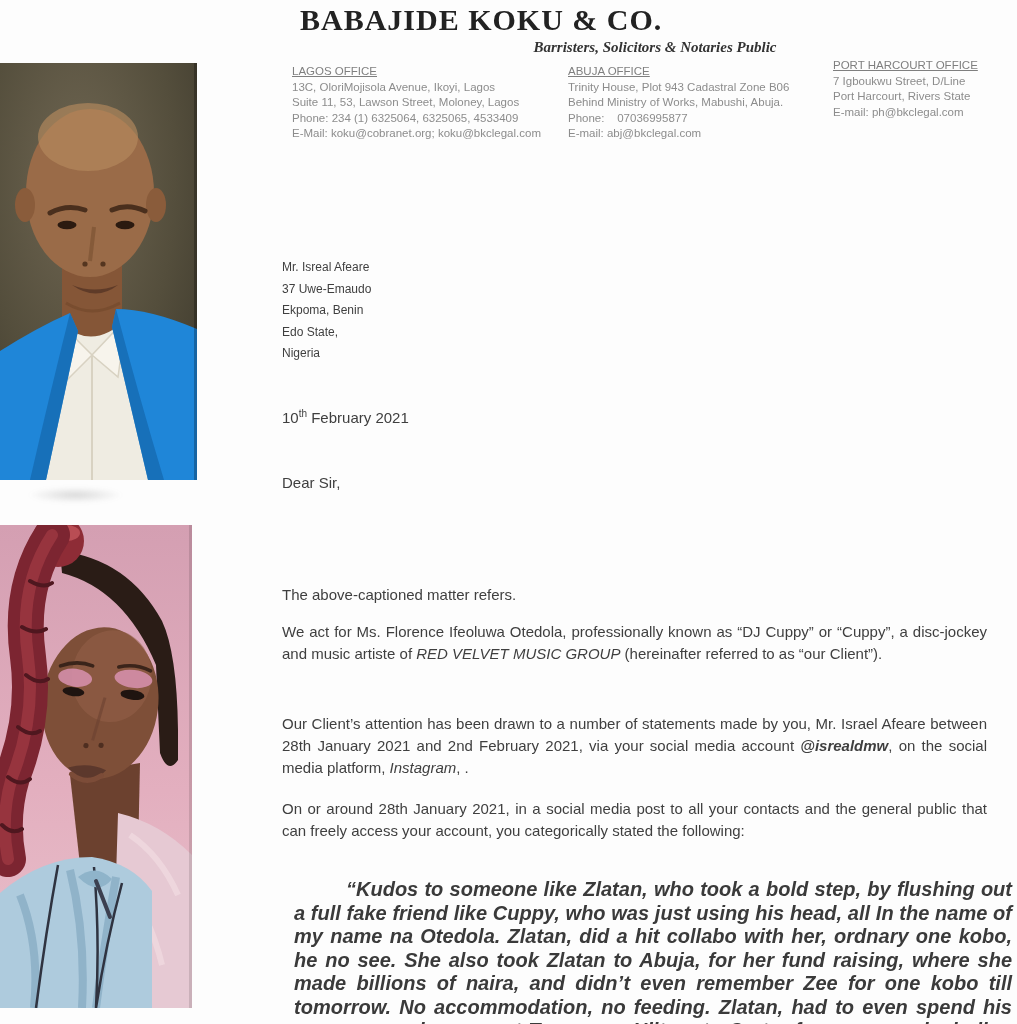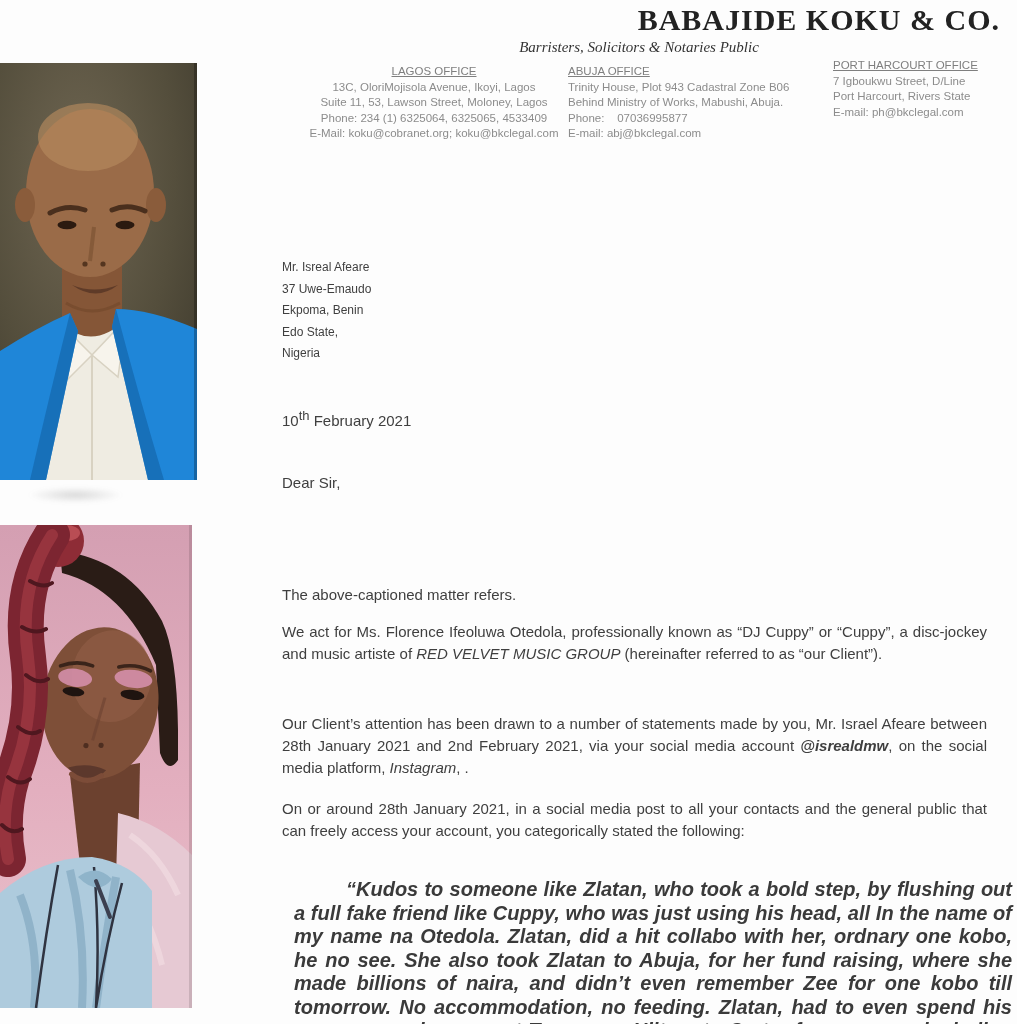--- a/index.html
+++ b/index.html
@@ -12,38 +12,38 @@
   .photo{position:absolute;overflow:hidden;background:#ddd;}
   .photo svg{display:block;}
   #photo-top{left:0;top:63px;width:197px;height:417px;}
   #photo-bottom{left:0;top:525px;width:192px;height:483px;}
   .smudge{position:absolute;left:28px;top:487px;width:95px;height:16px;border-radius:50%;
     background:radial-gradient(ellipse at center, rgba(90,90,90,.22), rgba(90,90,90,0) 70%);
     filter:blur(2px);}
   .letter{position:absolute;inset:0;filter:blur(0.25px);}
   .abs{position:absolute;}
   .firm-name{
-    left:300px;top:3px;width:700px;text-align:right;
+    left:300px;top:3px;width:700px;text-align:left;
     font-family:"Liberation Serif","DejaVu Serif",serif;
     font-weight:bold;font-size:30px;letter-spacing:1px;color:#222;
   }
   .firm-subtitle{
-    left:289px;top:39px;width:700px;text-align:center;
+    left:305px;top:39px;width:700px;text-align:center;
     font-family:"Liberation Serif","DejaVu Serif",serif;
-    font-weight:normal;font-style:italic;font-size:15px;color:#333;
+    font-weight:bold;font-style:italic;font-size:15px;color:#333;
   }
   .office{font-size:11.5px;line-height:15.5px;color:#8c8c8c;}
   .office-heading{text-decoration:underline;color:#7f7f7f;}
   .office-line{white-space:pre-wrap;}
-  #office-lagos{left:305px;top:64px;width:258px;text-align:center;}
+  #office-lagos{left:292px;top:64px;width:258px;}
   #office-abuja{left:568px;top:64px;width:262px;}
   #office-ph{left:833px;top:58px;width:170px;}
   .recipient{left:282px;top:257px;font-size:12px;line-height:21.5px;}
   .date{left:282px;top:408px;font-size:15px;}
-  .date sup{font-size:13px;}
+  .date sup{font-size:10px;}
   .salutation{left:282px;top:474px;font-size:15px;}
   .subject{
     left:282px;top:514px;width:705px;font-size:15px;line-height:24px;
     font-weight:bold;color:#3a3a3a;
     text-align:justify;text-align-last:justify;
   }
   .subject span{text-decoration:underline;}
   .para{left:282px;width:705px;font-size:15px;line-height:22px;text-align:justify;margin:0;}
   #para-refers{top:584px;}
   #para-we-act{top:621px;}

